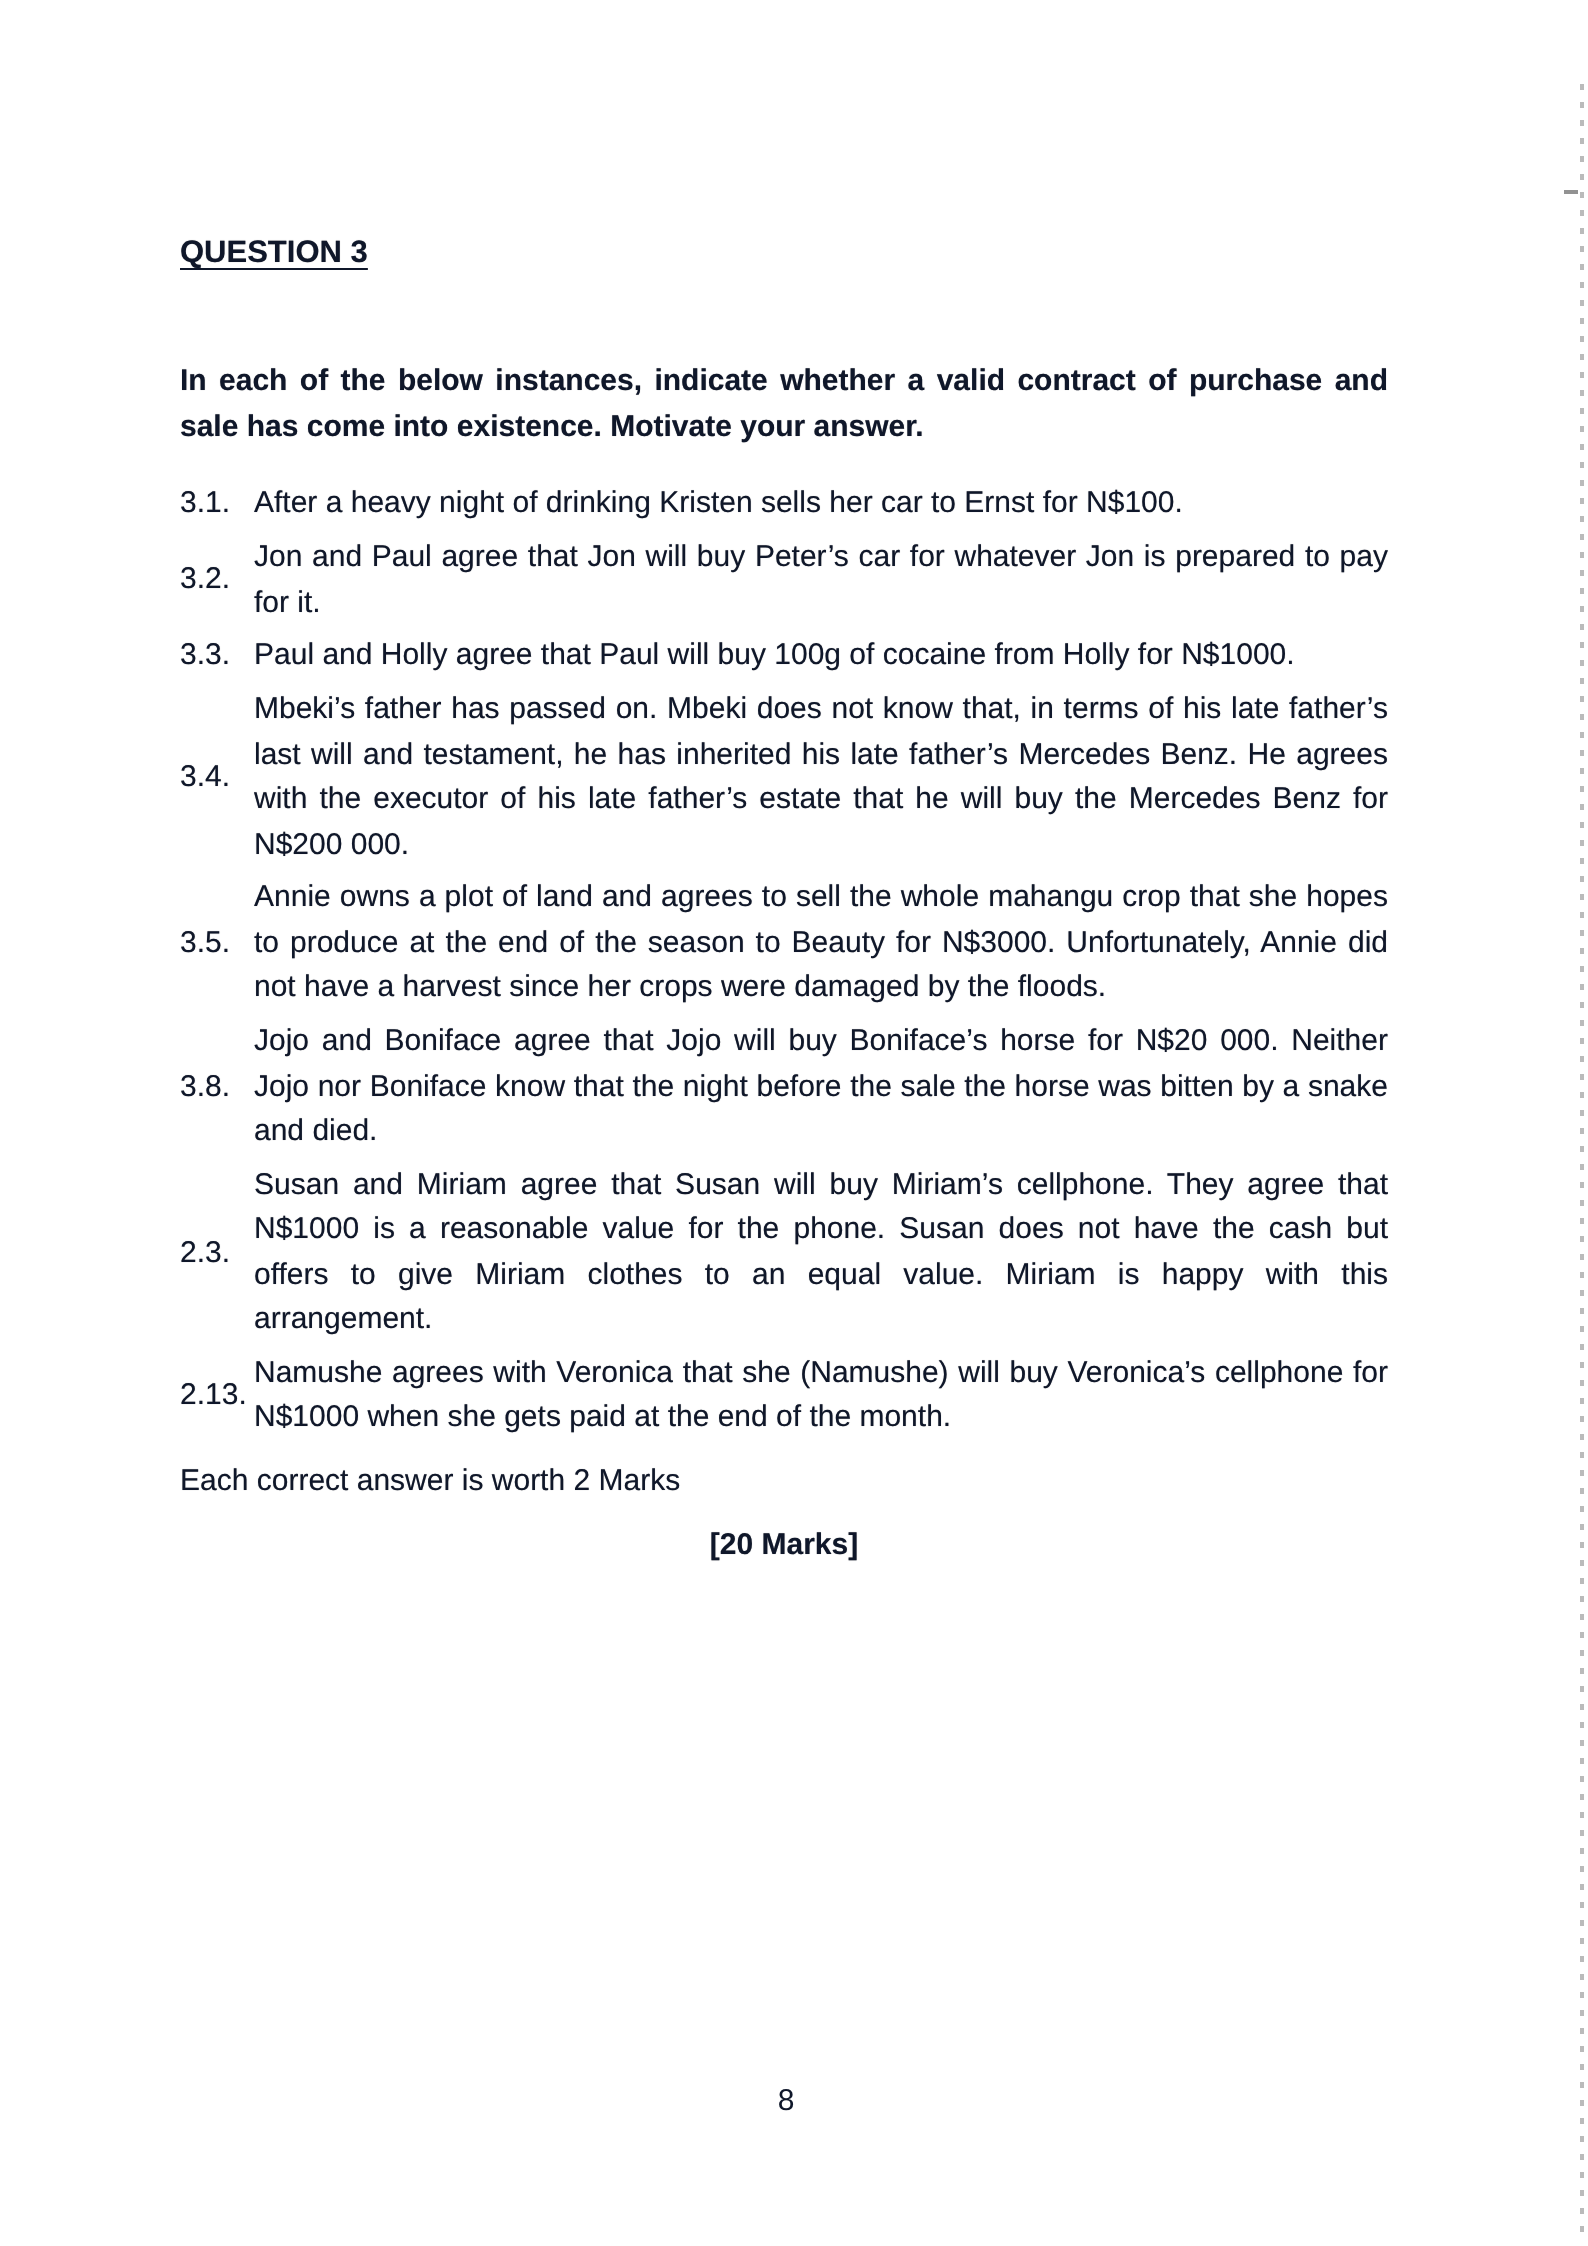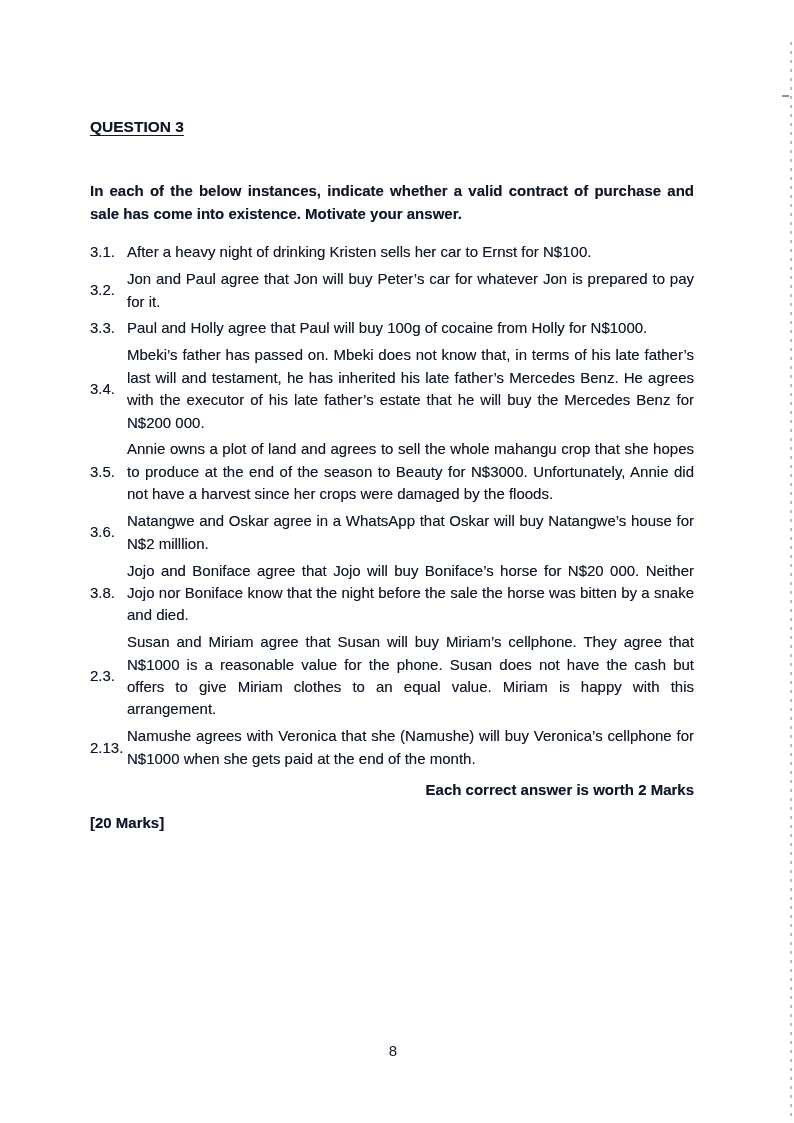--- a/index.html
+++ b/index.html
@@ -48,27 +48,27 @@
     align-items: center;
   }
   .item .num {
     flex: 0 0 37px;
   }
   .item .txt {
     flex: 1 1 auto;
     text-align: justify;
   }
   .marks-note {
-    font-weight: bold;
-    text-align: right;
+    font-weight: normal;
+    text-align: left;
     margin: 9px 0 0 0;
   }
   .total-marks {
     font-weight: bold;
-    text-align: left;
+    text-align: center;
     margin: 10px 0 0 0;
   }
   .page-number {
     position: absolute;
     left: 0;
     top: 1040px;
     width: 786px;
     text-align: center;
     text-shadow: none;
   }
@@ -121,24 +121,20 @@
     </div>
     <div class="item">
       <span class="num">3.4.</span>
       <span class="txt">Mbeki’s father has passed on. Mbeki does not know that, in terms of his late father’s last will and testament, he has inherited his late father’s Mercedes Benz. He agrees with the executor of his late father’s estate that he will buy the Mercedes Benz for N$200 000.</span>
     </div>
     <div class="item">
       <span class="num">3.5.</span>
       <span class="txt">Annie owns a plot of land and agrees to sell the whole mahangu crop that she hopes to produce at the end of the season to Beauty for N$3000. Unfortunately, Annie did not have a harvest since her crops were damaged by the floods.</span>
     </div>
     <div class="item">
-      <span class="num">3.6.</span>
-      <span class="txt">Natangwe and Oskar agree in a WhatsApp that Oskar will buy Natangwe’s house for N$2 milllion.</span>
-    </div>
-    <div class="item">
       <span class="num">3.8.</span>
       <span class="txt">Jojo and Boniface agree that Jojo will buy Boniface’s horse for N$20 000. Neither Jojo nor Boniface know that the night before the sale the horse was bitten by a snake and died.</span>
     </div>
     <div class="item">
       <span class="num">2.3.</span>
       <span class="txt">Susan and Miriam agree that Susan will buy Miriam’s cellphone. They agree that N$1000 is a reasonable value for the phone. Susan does not have the cash but offers to give Miriam clothes to an equal value. Miriam is happy with this arrangement.</span>
     </div>
     <div class="item">
       <span class="num">2.13.</span>
       <span class="txt">Namushe agrees with Veronica that she (Namushe) will buy Veronica’s cellphone for N$1000 when she gets paid at the end of the month.</span>

